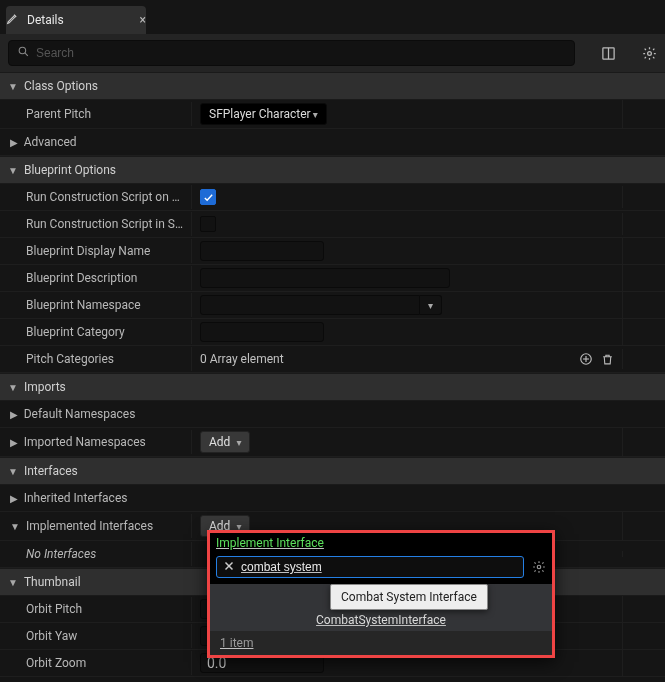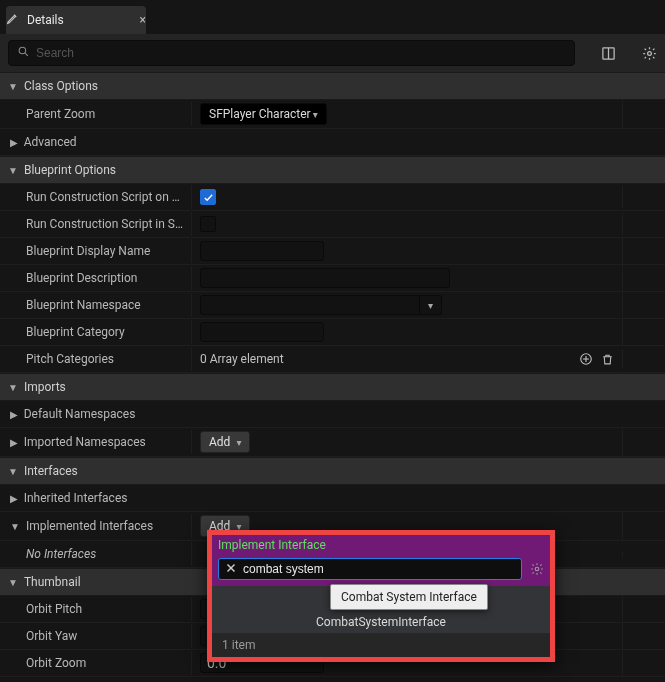--- a/index.html
+++ b/index.html
@@ -150,24 +150,25 @@
     background:#121212; border:1px solid #0A0A0A; border-left:none;
     border-radius:0 3px 3px 0; width:22px; display:flex; align-items:center; justify-content:center;
     cursor:pointer;
   }
   .italic-muted { font-style: italic; color:#EAEAEA; padding-left:40px;}
   
   .popup {
     position:absolute;
     left:207px; top:530px;
     width:348px;
-    background:#701a75;
-    border:5px solid #ef4444;
+    background:#000000;
+    border:3px solid #ef4444;
     box-shadow:0 4px 16px rgba(0,0,0,0.7);
     z-index:100;
+    text-decoration:underline;
   }
   .popup-title {
     color:#5CE05C; padding:3px 6px; font-size:12px;
   }
   .popup-search-row {
     display:flex; align-items:center; gap:8px; padding:3px 6px 6px 6px;
   }
   .popup-search {
     flex:1; display:flex; align-items:flex-start; gap:6px;
     background:#0E0E0E;
@@ -237,21 +238,21 @@
         <path d="M12 2v3M12 19v3M4.2 4.2l2.1 2.1M17.7 17.7l2.1 2.1M2 12h3M19 12h3M4.2 19.8l2.1-2.1M17.7 6.3l2.1-2.1"></path>
       </svg>
   </span>
 </div>
 
 <div class="cat-header">
   <span class="caret">▼</span>
   <span class="cat-title">Class Options</span>
 </div>
 <div class="row">
-  <div class="label-cell">Parent Zoom</div>
+  <div class="label-cell">Parent Pitch</div>
   <div class="value-cell">
     <div class="dropdown">
       <span>SFPlayer Character</span>
       <span class="caret">▾</span>
     </div>
   </div>
   <div class="reset-cell"></div>
 </div>
 <div class="single-row">
   <span class="caret">▶</span>

